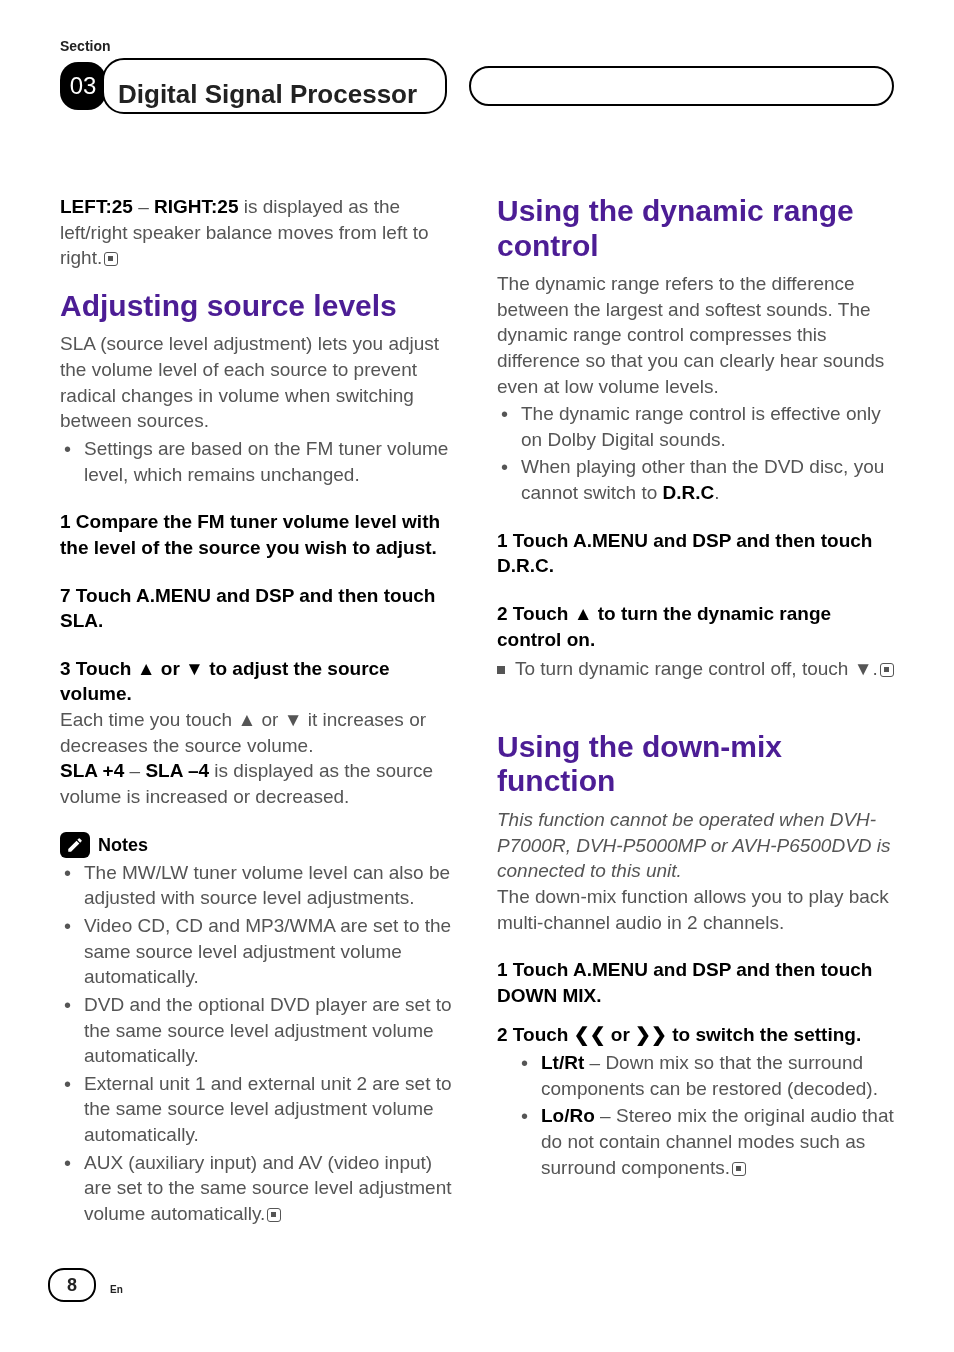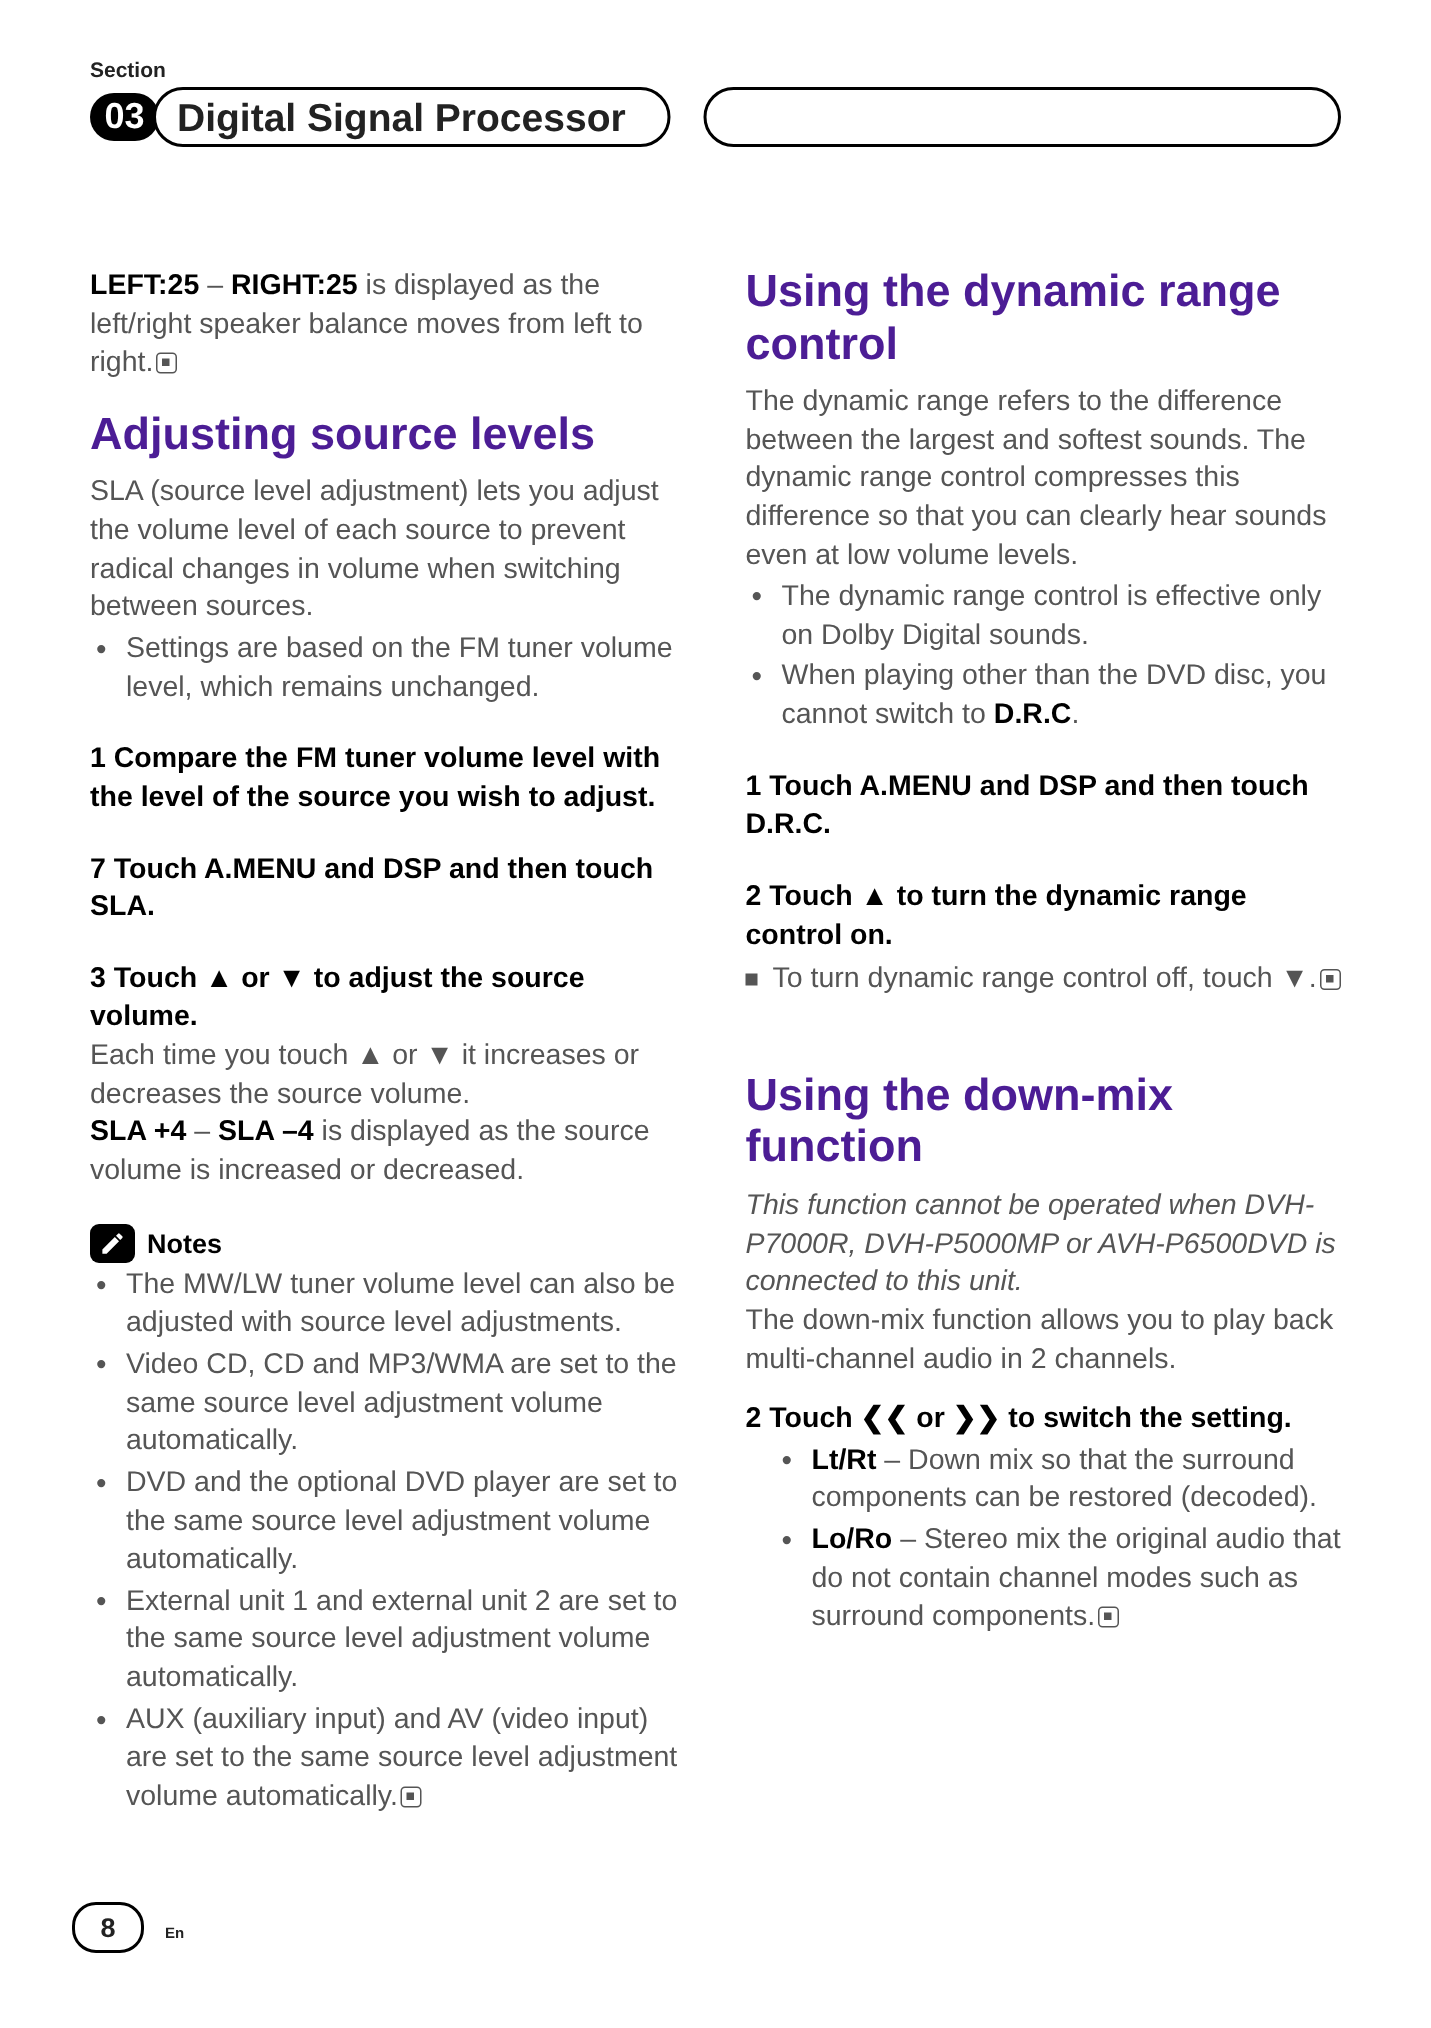--- a/index.html
+++ b/index.html
@@ -22,37 +22,37 @@
     font-weight: bold;
   }
   .header-row {
     display: flex;
     align-items: center;
     margin-top: 4px;
   }
   .sec-badge {
     background: #000;
     color: #fff;
-    font-weight: 700;
+    font-weight: 400;
     font-size: 24px;
     width: 46px;
-    height: 32px;
+    height: 48px;
     border-radius: 18px;
     display: flex;
     align-items: center;
     justify-content: center;
     margin-right: 0;
   }
   .title-pill {
     border: 2px solid #000;
     border-radius: 22px;
     height: 36px;
     display: flex;
     align-items: center;
-    padding: 0 28px 0 14px;
+    padding: 16px 28px 0 14px;
     font-size: 26px;
     font-weight: 800;
     margin-left: -4px;
     background: #fff;
   }
   .empty-pill {
     border: 2px solid #000;
     border-radius: 22px;
     height: 36px;
     flex: 1;
@@ -246,20 +246,21 @@
       <div class="step">1    Touch A.MENU and DSP and then touch D.R.C.</div>
       <div class="step">2    Touch ▲ to turn the dynamic range control on.</div>
       <div style="margin-top:4px">
         <span class="small-square"></span><span>To turn dynamic range control off, touch ▼.</span><span class="end-square"></span>
       </div>
 
       <h2 style="margin-top:48px">Using the down-mix function</h2>
       <div class="italic">This function cannot be operated when DVH-P7000R, DVH-P5000MP or AVH-P6500DVD is connected to this unit.</div>
       <div>The down-mix function allows you to play back multi-channel audio in 2 channels.</div>
 
+      <div class="step">1    Touch A.MENU and DSP and then touch DOWN MIX.</div>
       <div class="step" style="margin-top:14px">2    Touch ❮❮ or ❯❯ to switch the setting.</div>
       <ul class="bul nest">
         <li><b>Lt/Rt</b><span> – Down mix so that the surround components can be restored (decoded).</span></li>
         <li><b>Lo/Ro</b><span> – Stereo mix the original audio that do not contain channel modes such as surround components.</span><span class="end-square"></span></li>
       </ul>
     </div>
   </div>
 </div>
 
 <div class="footer">

